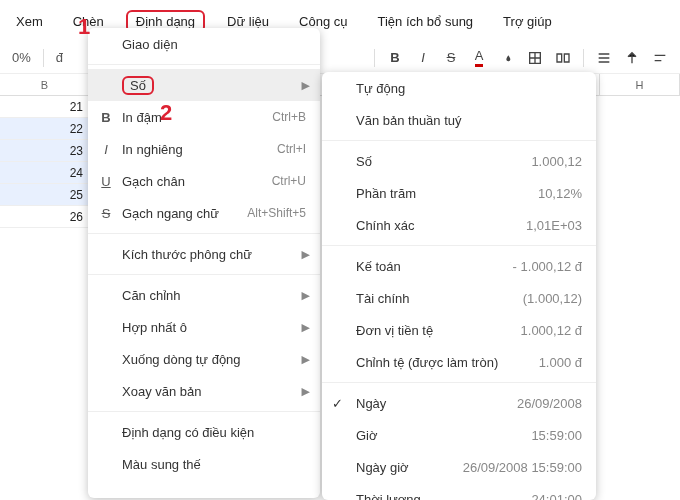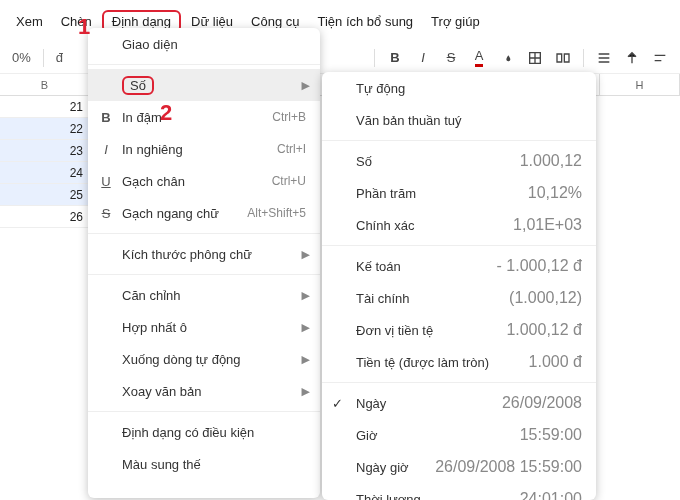--- a/index.html
+++ b/index.html
@@ -1,17 +1,17 @@
 <!DOCTYPE html>
 <html><head>
 <meta charset="utf-8">
 <style>
 * { margin: 0; padding: 0; box-sizing: border-box; }
 body { font-family: Arial, sans-serif; font-size: 13px; background: #fff; color: #222; width: 680px; height: 500px; overflow: hidden; position: relative; }
-.menubar { display: flex; align-items: center; gap: 2px; padding: 21px 8px; height: 28px; }
+.menubar { display: flex; align-items: center; gap: 14px; padding: 21px 8px; height: 28px; }
 .menubar-item { padding: 4px 8px; color: #222; cursor: pointer; border-radius: 3px; }
 .menubar-item.highlighted { border: 2px solid #d23; border-radius: 6px; padding: 2px 8px; }
 .menubar-last { color: #777; text-decoration: underline; margin-left: 10px; font-size: 12px; }
 .toolbar { display: flex; align-items: center; padding: 2px 8px; height: 32px; border-bottom: 1px solid #eee; gap: 4px; }
 .tb-text { color: #555; padding: 0 4px; }
 .tb-sep { width: 1px; height: 18px; background: #ddd; margin: 0 4px; }
 .tb-btn { width: 24px; height: 24px; display: flex; align-items: center; justify-content: center; color: #444; cursor: pointer; }
 .tb-btn svg { width: 16px; height: 16px; }
 .colheaders { display: flex; height: 22px; border-bottom: 1px solid #ddd; }
 .colheader { border-right: 1px solid #ddd; text-align: center; line-height: 22px; color: #666; font-size: 11px; }
@@ -25,21 +25,21 @@
 .dropdown { position: absolute; background: #fff; box-shadow: 0 2px 10px rgba(0,0,0,.25); border-radius: 6px; z-index: 10; }
 .dd1 { left: 88px; top: 28px; width: 232px; height: 470px; }
 .dd2 { left: 322px; top: 72px; width: 274px; height: 428px; }
 .dd-item { display: flex; align-items: center; height: 32px; padding: 0 14px 0 34px; cursor: pointer; position: relative; color: #333; }
 .dd-item.hl { background: #eee; }
 .dd-item .icon { position: absolute; left: 10px; width: 16px; text-align: center; color: #555; font-size: 13px; }
 .dd-item .arrow { position: absolute; right: 10px; color: #888; font-size: 11px; }
 .dd-item .kbd { position: absolute; right: 14px; color: #888; font-size: 12px; }
 .dd-sep { height: 1px; background: #eee; margin: 4px 0; }
 .dd2-item { display: flex; justify-content: space-between; align-items: center; height: 32px; padding: 0 14px 0 34px; cursor: pointer; color: #333; position: relative; }
-.dd2-item .val { color: #888; font-size: 16px; text-align: center; }
+.dd2-item .val { color: #888; font-size: 13px; text-align: center; }
 .dd2-item .check { position: absolute; left: 10px; color: #333; }
 .marker { position: absolute; font-weight: bold; color: #d23; font-size: 22px; z-index: 20; }
 .so-box { border: 2px solid #d23; border-radius: 6px; display: inline-block; padding: 0 6px; }
 </style>
 </head>
 <body>
 
 <div class="menubar">
   <div class="menubar-item">Xem</div>
   <div class="menubar-item">Chèn</div>
@@ -205,21 +205,21 @@
     </div>
   <div class="dd2-item">
       <span>Tài chính</span>
       <span class="val">(1.000,12)</span>
     </div>
   <div class="dd2-item">
       <span>Đơn vị tiền tệ</span>
       <span class="val">1.000,12 đ</span>
     </div>
   <div class="dd2-item">
-      <span>Tiền tệ (được làm tròn)</span>
+      <span>Chỉnh tệ (được làm tròn)</span>
       <span class="val">1.000 đ</span>
     </div>
   <div class="dd-sep"></div>
   <div class="dd2-item">
       <span class="check">✓</span>
       <span>Ngày</span>
       <span class="val">26/09/2008</span>
     </div>
   <div class="dd2-item">
       <span>Giờ</span>

